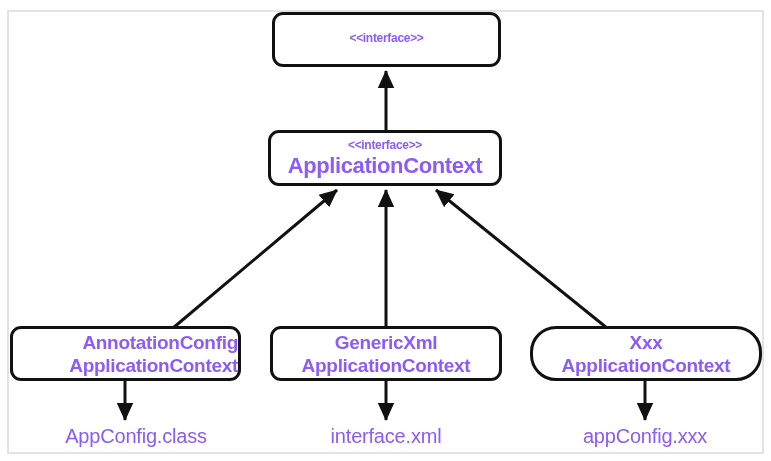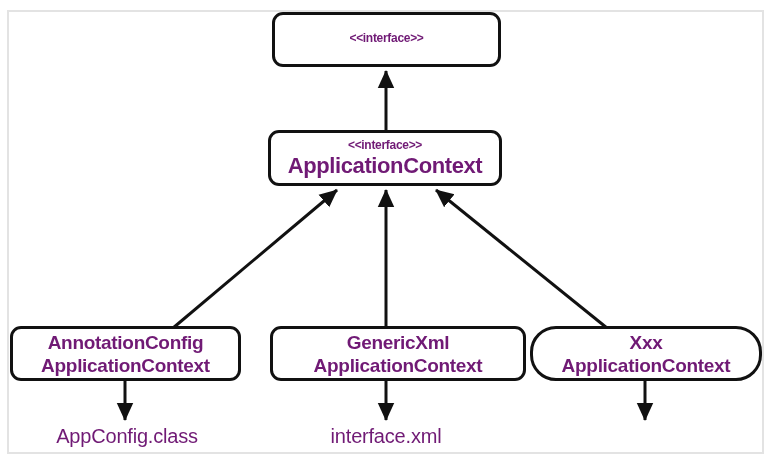--- a/index.html
+++ b/index.html
@@ -7,21 +7,21 @@
     padding: 0;
     background: #ffffff;
   }
   .stage {
     position: relative;
     width: 771px;
     height: 461px;
     background: #ffffff;
     overflow: hidden;
     font-family: "Liberation Sans", "DejaVu Sans", sans-serif;
-    color: #701a75;
+    color: #8b5cf6;
   }
   .frame {
     position: absolute;
     left: 7px;
     top: 10px;
     width: 753px;
     height: 440px;
     border: 2px solid #e3e3e3;
     background: transparent;
   }
@@ -115,33 +115,34 @@
 
   <div class="node" style="left:272px; top:12px; width:229px; height:55px;">
     <div class="stereo">&lt;&lt;interface&gt;&gt;</div>
   </div>
 
   <div class="node" style="left:268px; top:130px; width:234px; height:56px;">
     <div class="stereo">&lt;&lt;interface&gt;&gt;</div>
     <div class="nname">ApplicationContext</div>
   </div>
 
-  <div class="node" style="left:10px; top:326px; width:231px; height:55px;">
+  <div class="node" style="left:10px; top:326px; width:231px; height:55px;align-items:flex-end;">
     <div class="nline">AnnotationConfig</div>
     <div class="nline">ApplicationContext</div>
   </div>
 
-  <div class="node" style="left:270px; top:326px; width:256px; height:55px;">
+  <div class="node" style="left:270px; top:326px; width:232px; height:55px;">
     <div class="nline">GenericXml</div>
     <div class="nline">ApplicationContext</div>
   </div>
 
   <div class="node" style="left:530px; top:326px; width:232px; height:55px;border-radius:26px;">
     <div class="nline">Xxx</div>
     <div class="nline">ApplicationContext</div>
   </div>
 
-  <div class="src-label" style="left:17px;">AppConfig.class</div>
+  <div class="src-label" style="left:26px;">AppConfig.class</div>
 
   <div class="src-label" style="left:276px;">interface.xml</div>
 
+  <div class="src-label" style="left:535px;">appConfig.xxx</div>
 
 </div>
 
 </body></html>

